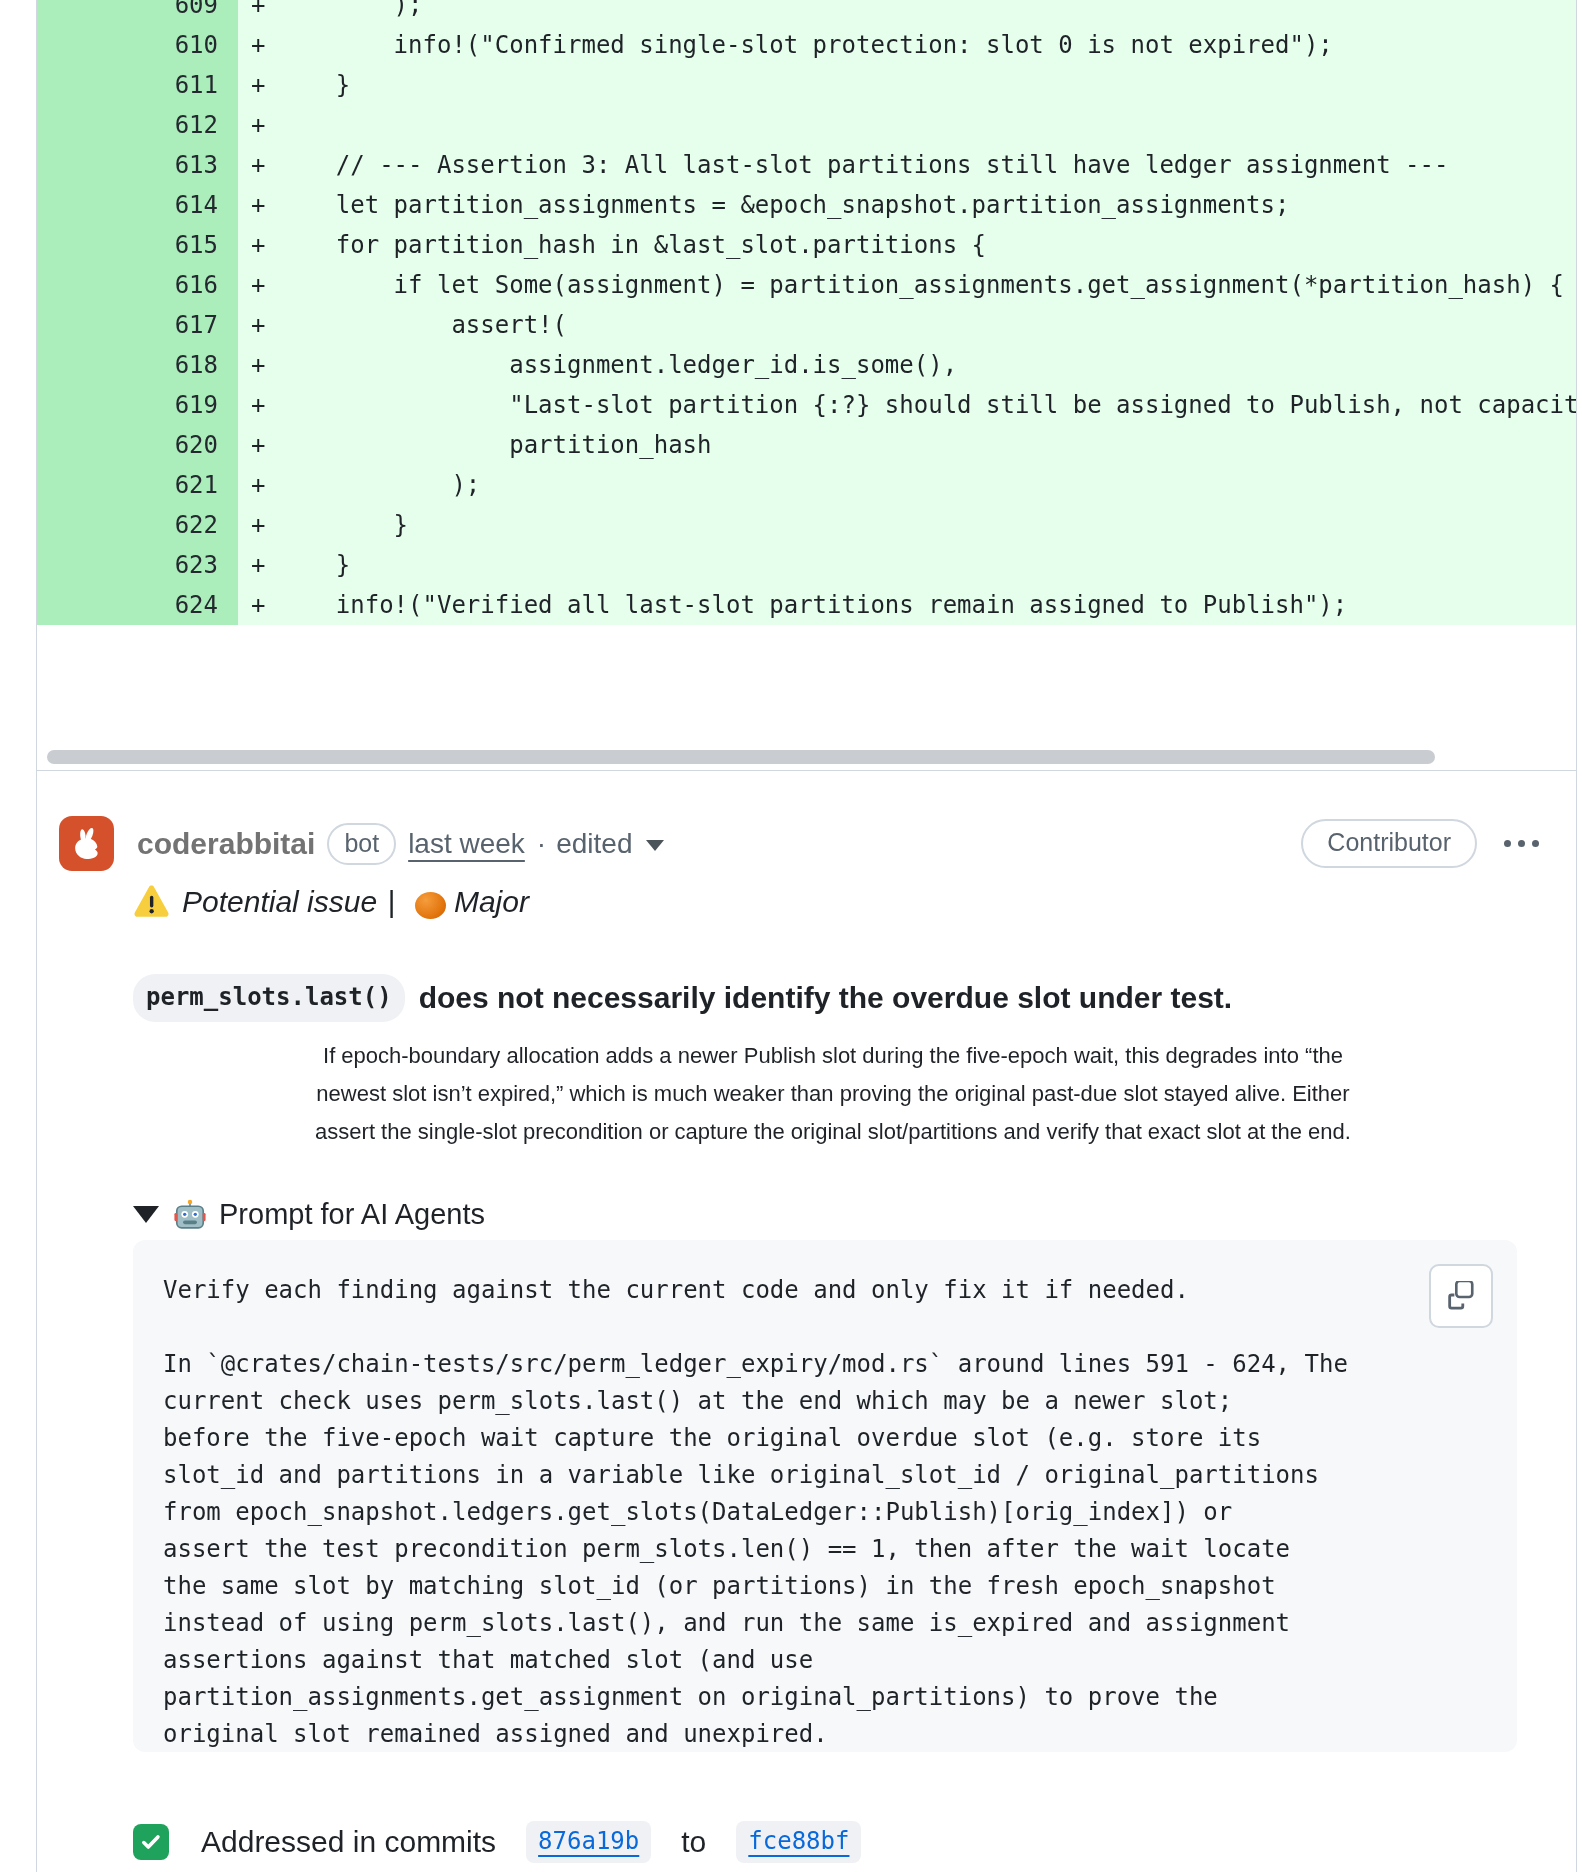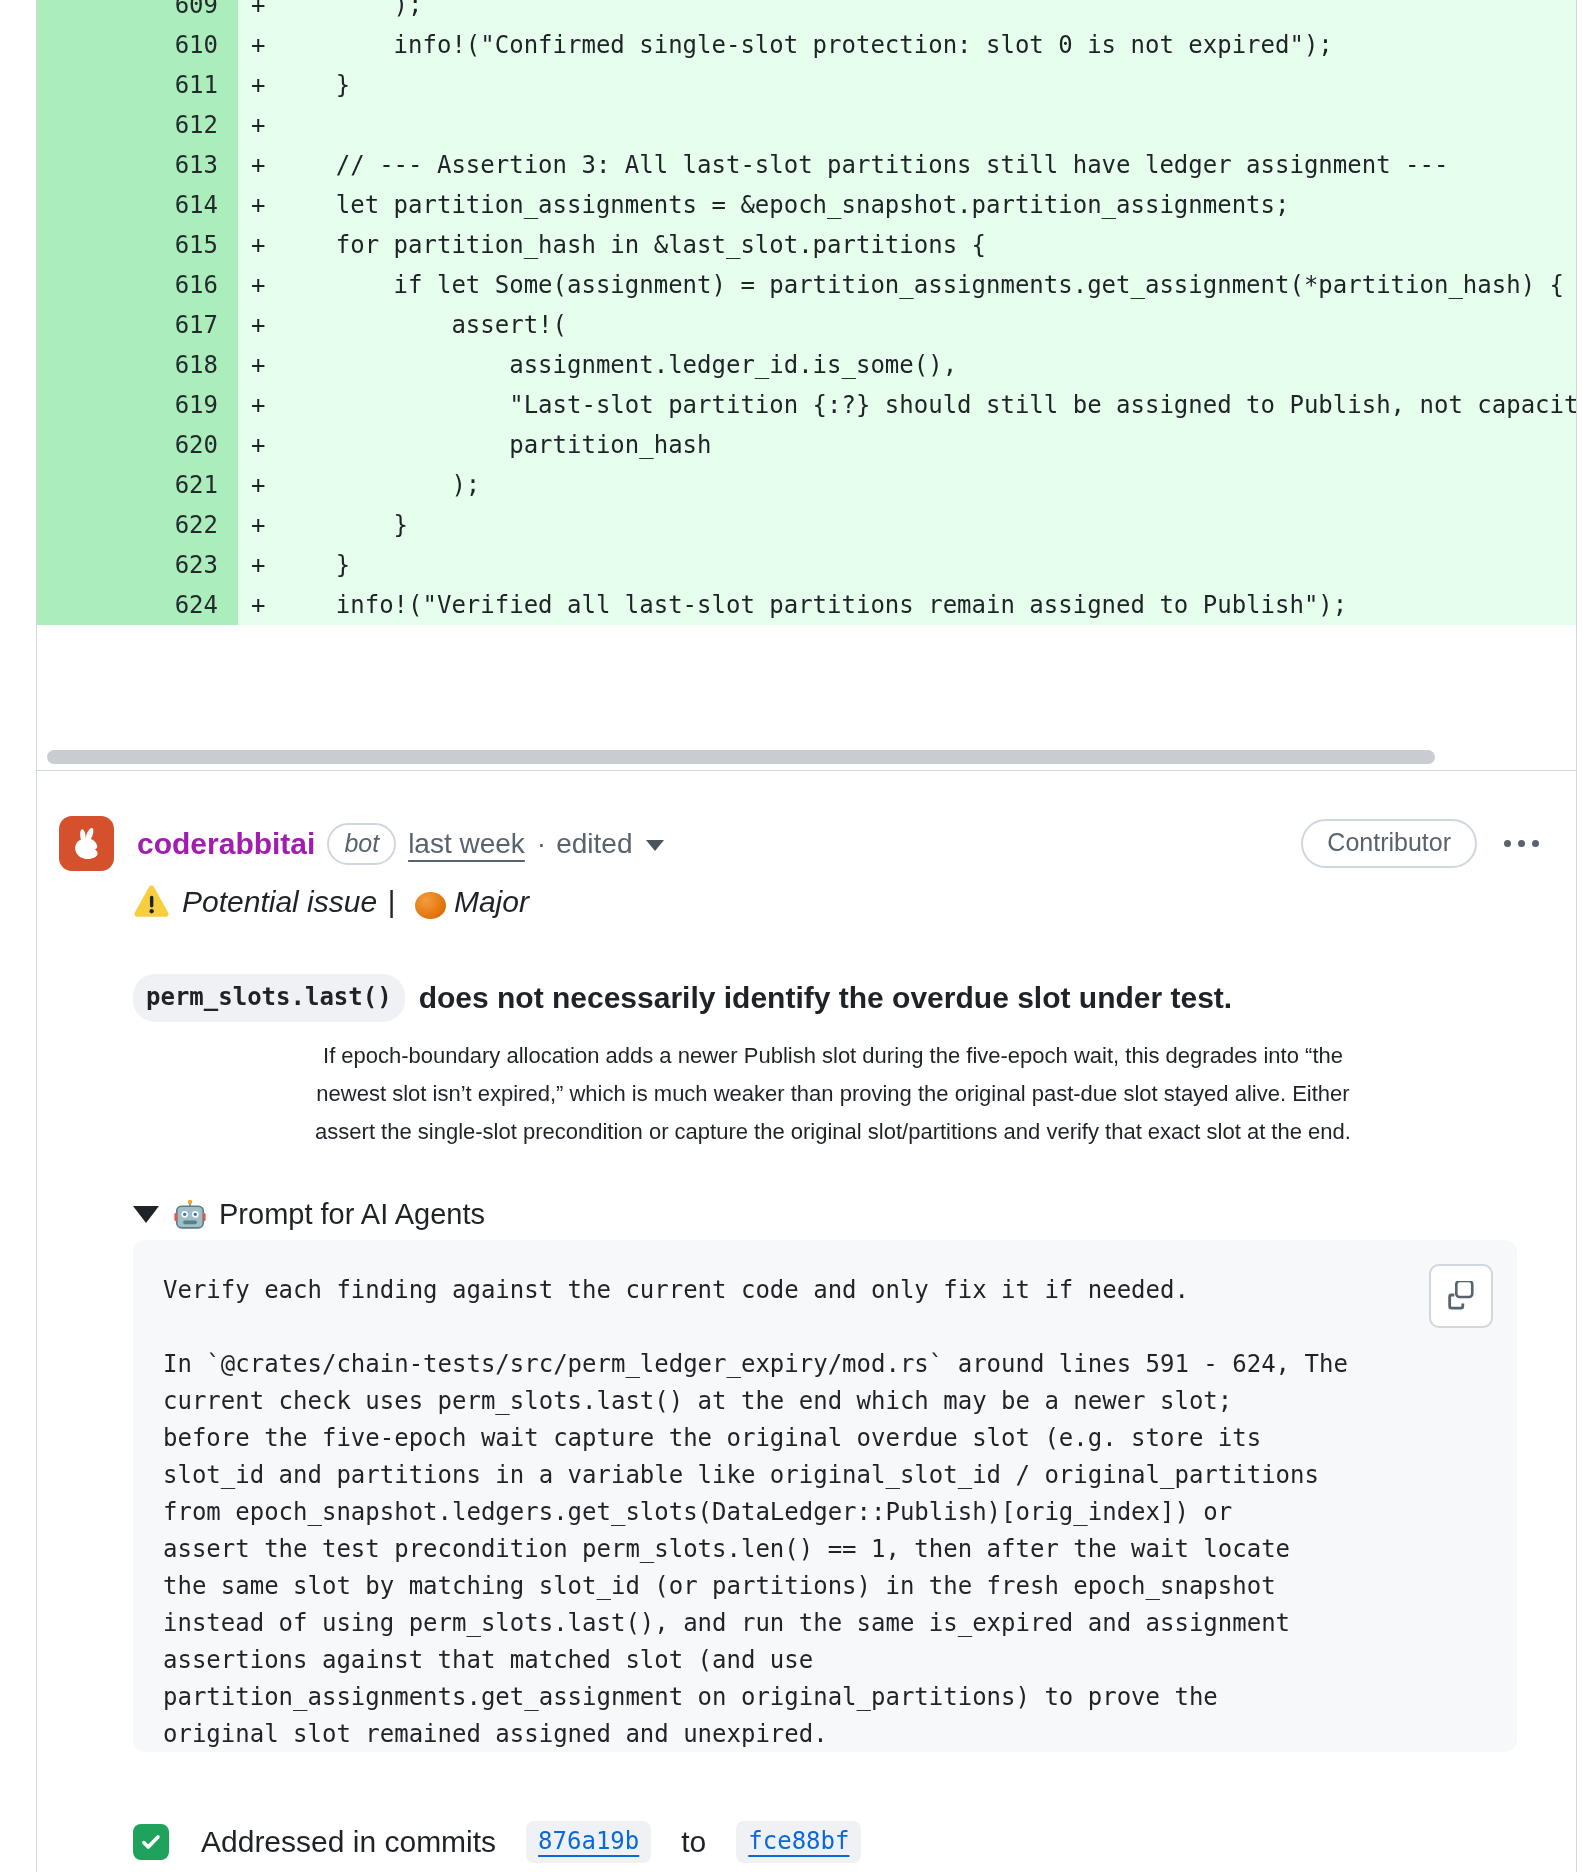--- a/index.html
+++ b/index.html
@@ -23,23 +23,23 @@
   .hscroll { position:relative; height:27px; background:#fff; border-bottom:1px solid #d0d7de; }
   .hscroll-thumb { position:absolute; left:10px; top:6px; width:1388px; height:14px;
                    border-radius:7px; background:#c9cdd1; }
 
   
   .comment { position:relative; height:1185px; background:#fff; border-bottom:1px solid #d0d7de; }
 
   .chead { position:absolute; left:22px; top:45px; width:1482px; display:flex; align-items:center; }
   .avatar { width:55px; height:55px; border-radius:13px; background:#d4512b; flex:none;
             display:flex; align-items:center; justify-content:center; }
-  .author { margin-left:23px; font-size:30px; font-weight:700; color:#a21caf; }
+  .author { margin-left:23px; font-size:30px; font-weight:700; color:#737373; }
   .bot-pill { margin-left:12px; font-size:25px; color:#59636e; border:2px solid #d0d7de;
-              border-radius:999px; padding:3px 15px 5px; line-height:1.2;font-style:italic; }
+              border-radius:999px; padding:3px 15px 5px; line-height:1.2; }
   .tstamp { margin-left:12px; font-size:28px; color:#59636e; text-decoration:underline;
             text-underline-offset:7px; cursor:pointer; }
   .hdot { margin-left:12px; font-size:28px; color:#59636e; }
   .edited { margin-left:10px; font-size:28px; color:#59636e; display:flex; align-items:center; cursor:pointer; }
   .caret { width:0; height:0; border-left:9px solid transparent; border-right:9px solid transparent;
            border-top:11px solid #4b535b; margin-left:14px; margin-top:4px; }
   .contrib { margin-left:auto; font-size:25px; color:#59636e; border:2px solid #d0d7de;
              border-radius:999px; padding:7px 24px 9px; }
   .kebab { margin-left:25px; display:flex; gap:7px; cursor:pointer; padding:8px 2px; }
   .kebab i { width:7px; height:7px; border-radius:50%; background:#59636e; display:block; }

